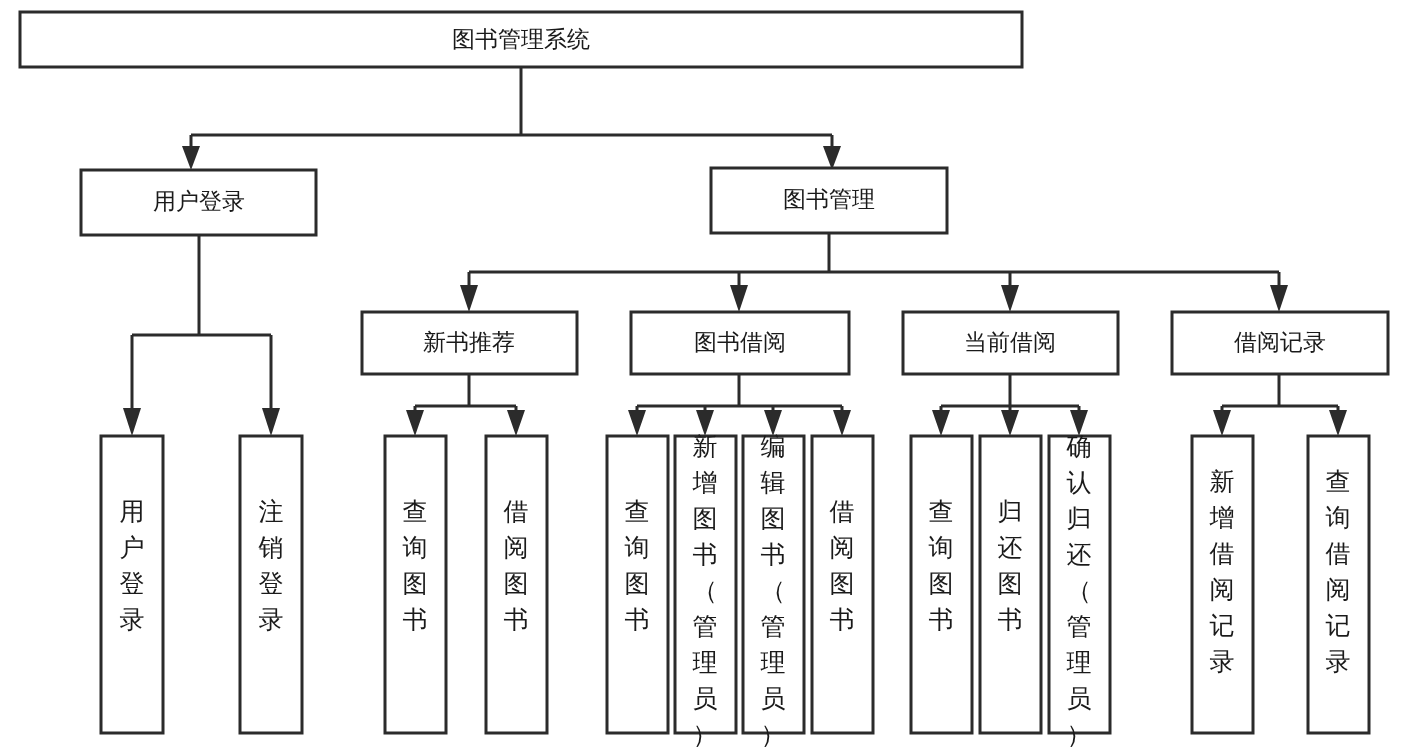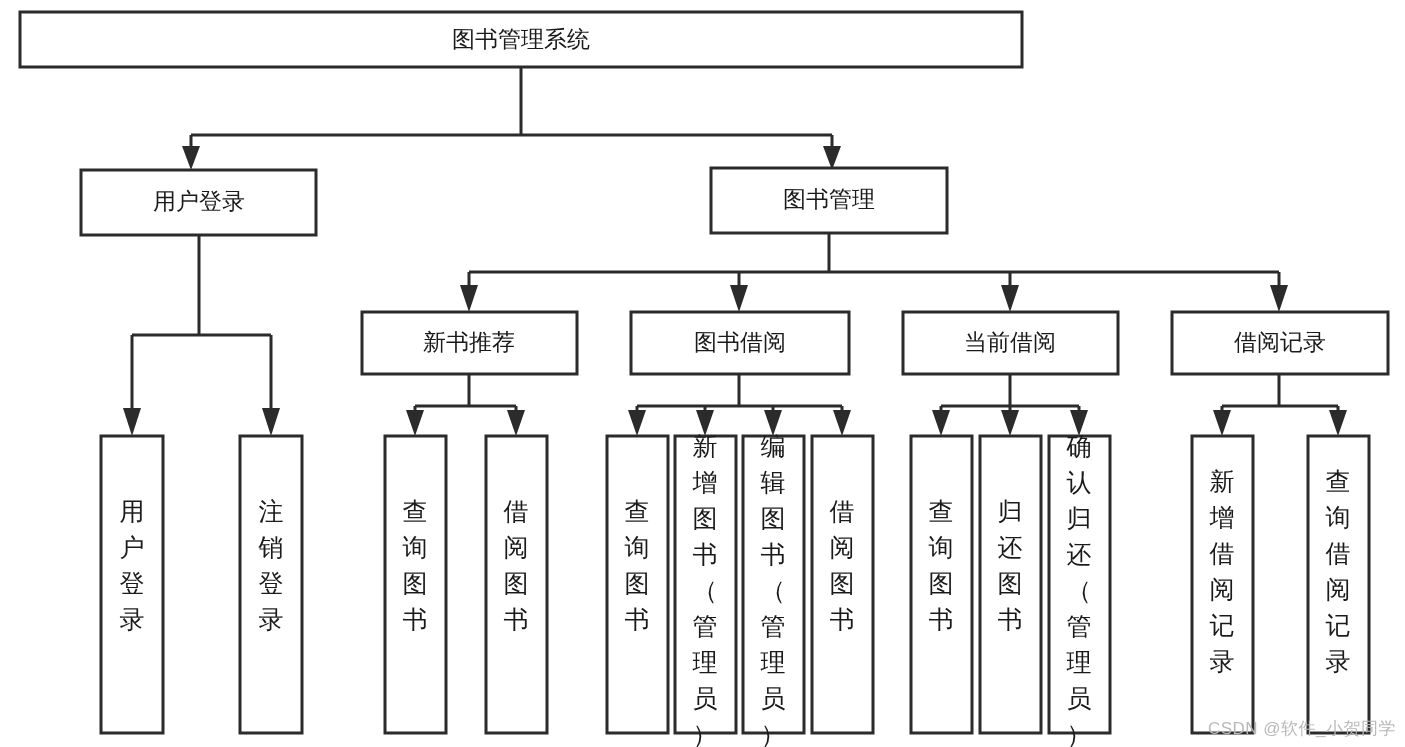--- a/index.html
+++ b/index.html
@@ -230,14 +230,13 @@
       <text class="leaf-label" x="1222" y="490"><tspan x="1222" dy="0">新</tspan><tspan x="1222" dy="36">增</tspan><tspan x="1222" dy="36">借</tspan><tspan x="1222" dy="36">阅</tspan><tspan x="1222" dy="36">记</tspan><tspan x="1222" dy="36">录</tspan></text>
     </g>
 
     <g>
       <rect class="node-rect" x="1308" y="436" width="61" height="297"></rect>
       <text class="leaf-label" x="1338" y="490"><tspan x="1338" dy="0">查</tspan><tspan x="1338" dy="36">询</tspan><tspan x="1338" dy="36">借</tspan><tspan x="1338" dy="36">阅</tspan><tspan x="1338" dy="36">记</tspan><tspan x="1338" dy="36">录</tspan></text>
     </g>
 
   </svg>
 
-  <div class="watermark">CSDN @软件_小贺同学</div>
 </div>
 
 </body></html>

